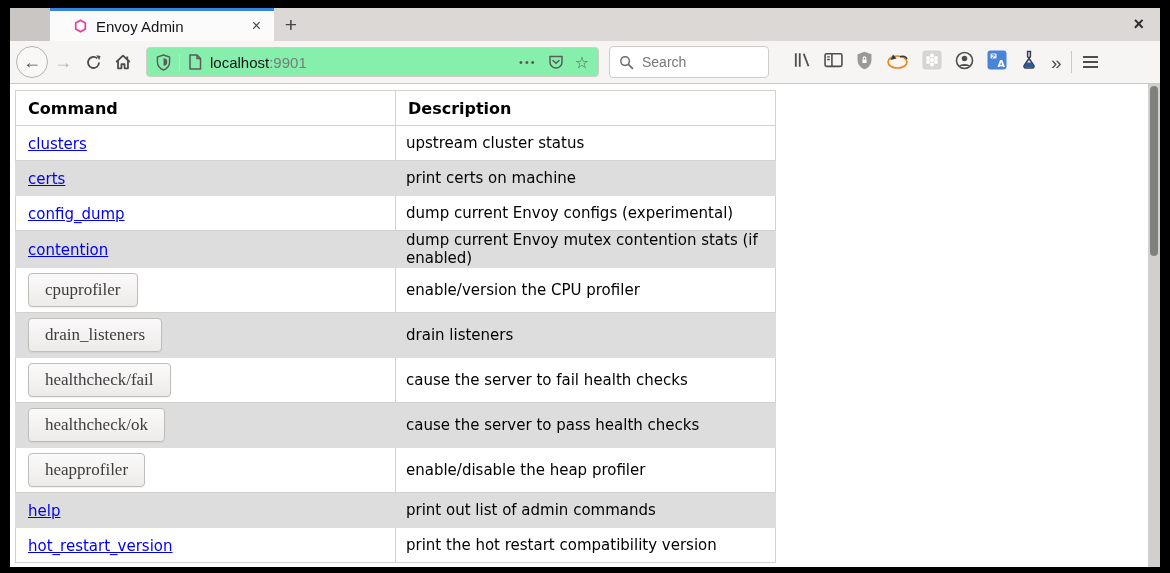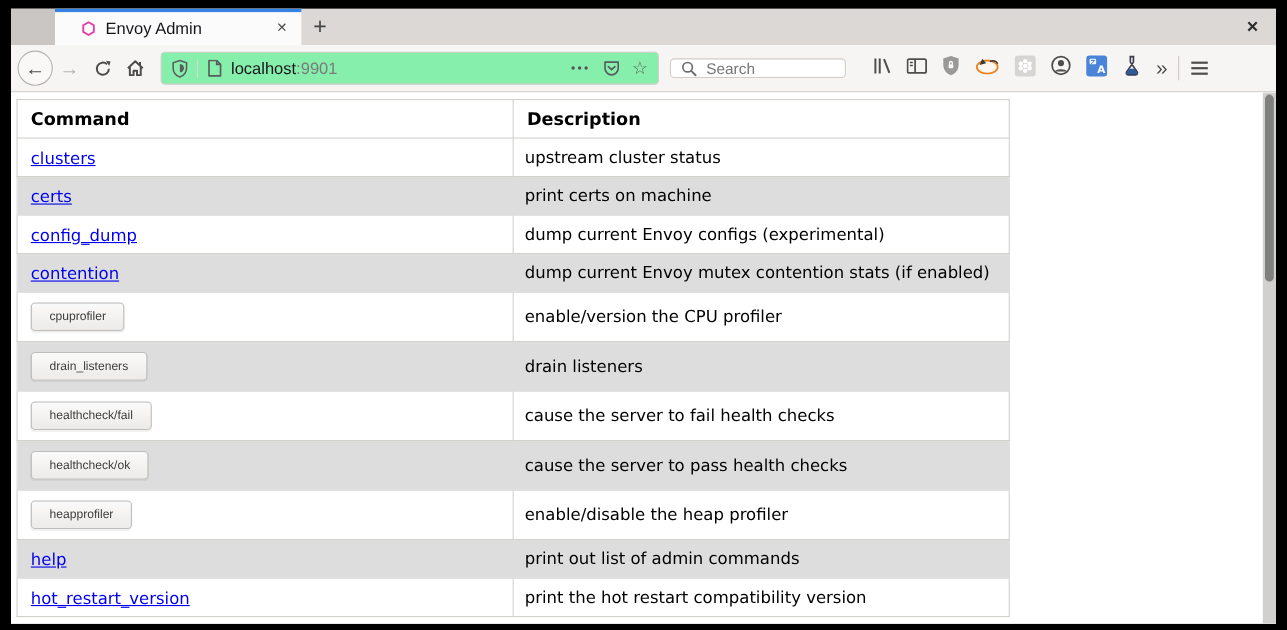--- a/index.html
+++ b/index.html
@@ -29,40 +29,40 @@
   .back-circle{width:32px;height:32px;border:1px solid #b5b2ae;border-radius:50%;font-size:18px;color:#4d4d4d;background:#f9f8f7;}
   .fwd{font-size:18px;color:#b8b5b1;}
   .icon18 svg,.icon18{display:block;}
   .urlbar{margin-left:8px;width:453px;height:30px;background:#86efac;border:1px solid #d0cdc9;border-radius:4px;display:flex;align-items:center;padding:0 9px;flex:none;}
   .urlbar .sep{width:1px;height:17px;background:#d8d5d2;margin:0 8px;flex:none;}
   .url-text{margin-left:8px;font-size:15px;color:#15141a;white-space:nowrap;}
   .url-port{color:#7b7b7b;}
   .url-spring{flex:1;}
   .dots{font-size:11px;letter-spacing:2px;color:#555;margin-right:11px;}
   .star{font-size:16px;color:#5b5b5b;margin-left:11px;}
-  .searchbox{margin-left:10px;width:160px;height:18px;background:#fff;border:1px solid #d0cdc9;border-radius:4px;display:flex;align-items:center;padding:0 9px;flex:none;}
+  .searchbox{margin-left:10px;width:160px;height:32px;background:#fff;border:1px solid #d0cdc9;border-radius:4px;display:flex;align-items:center;padding:0 9px;flex:none;}
   .search-ph{margin-left:8px;font-size:14px;color:#777;}
   .ext-icons{display:flex;align-items:center;gap:13px;margin-left:24px;}
   .chev{font-size:19px;color:#4d4d4d;line-height:1;}
   .tb-sep{width:1px;height:22px;background:#ccc9c5;margin:0 9px;}
   .hamburger{display:flex;flex-direction:column;gap:3px;padding:2px;}
   .hamburger i{display:block;width:15px;height:2px;background:#4d4d4d;}
 
   
   .content{flex:1;background:#fff;position:relative;overflow:hidden;font-family:var(--page-font);}
-  table.home{border-collapse:collapse;margin:6px 0 0 5px;table-layout:fixed;width:903px;}
+  table.home{border-collapse:collapse;margin:6px 0 0 5px;table-layout:fixed;width:761px;}
   table.home th,table.home td{border:1px solid #d3d1ce;vertical-align:middle;text-align:left;}
   table.home th{font-size:16px;font-weight:bold;color:#000;height:35px;padding-left:12px;background:#fff;}
   td.cmd{width:250px;padding-left:12px;}
   td.desc{width:509px;padding-left:10px;font-size:15px;color:#000;}
   tr.row-link td{height:35px;}
   tr.row-button td{height:45px;}
   tbody tr:nth-child(even) td{background:var(--stripe);border-color:var(--stripe);}
   a.cmd-link{color:var(--link);text-decoration:underline;font-size:15px;}
-  button.cmd-button{font-family:Liberation Sans, sans-serif;font-size:11px;color:#3d3d3d;background:linear-gradient(#fbfafa,#edebe9);border:1px solid #bfbdba;border-radius:4px;padding:6px 16px;box-shadow:0 1px 1px rgba(0,0,0,.06);}
+  button.cmd-button{font-family:Liberation Serif, serif;font-size:17px;color:#3d3d3d;background:linear-gradient(#fbfafa,#edebe9);border:1px solid #bfbdba;border-radius:4px;padding:6px 16px;box-shadow:0 1px 1px rgba(0,0,0,.06);}
   .scroll-track{position:absolute;top:0;right:0;width:12px;height:100%;background:#d2d0ce;}
   .scroll-thumb{position:absolute;top:2px;right:2px;width:8px;height:170px;border-radius:4px;background:#7e817e;}
 </style>
 </head>
 <body>
 
 <div class="window">
 
   <div class="tabbar">
     <div class="titlebar-spacer"></div>

